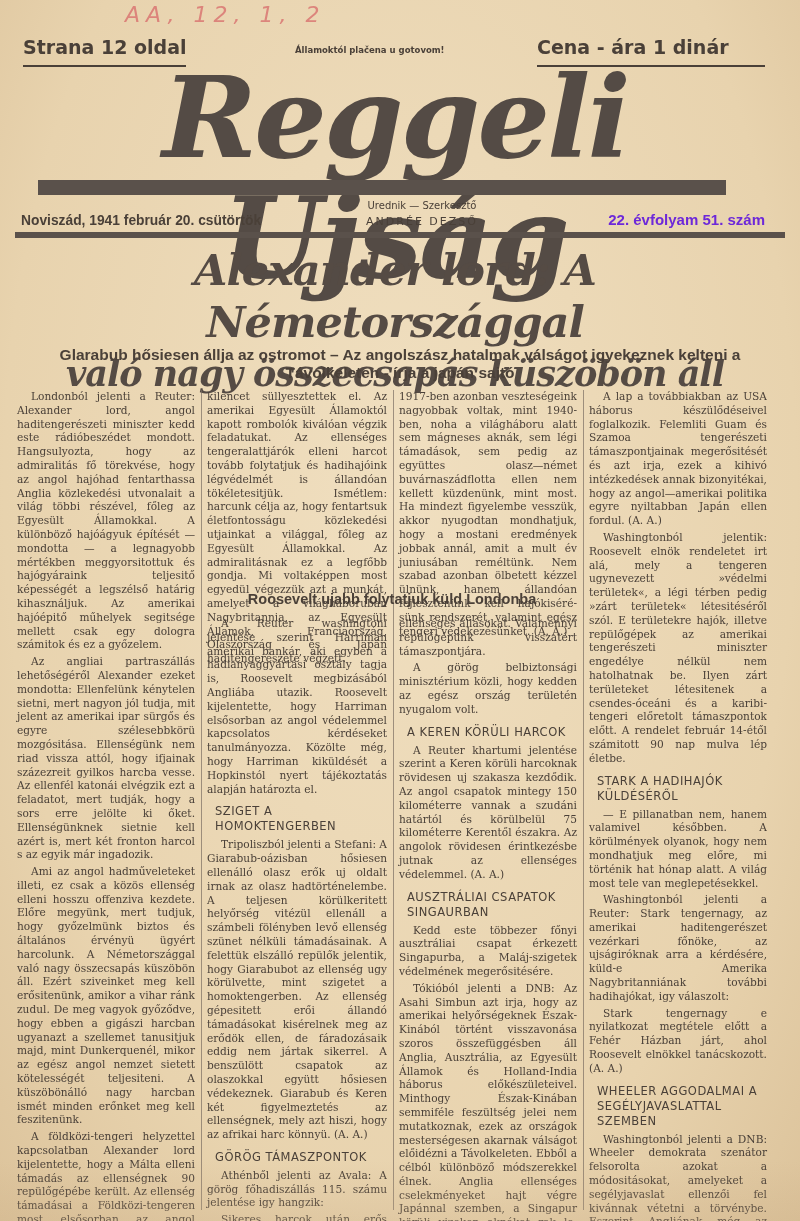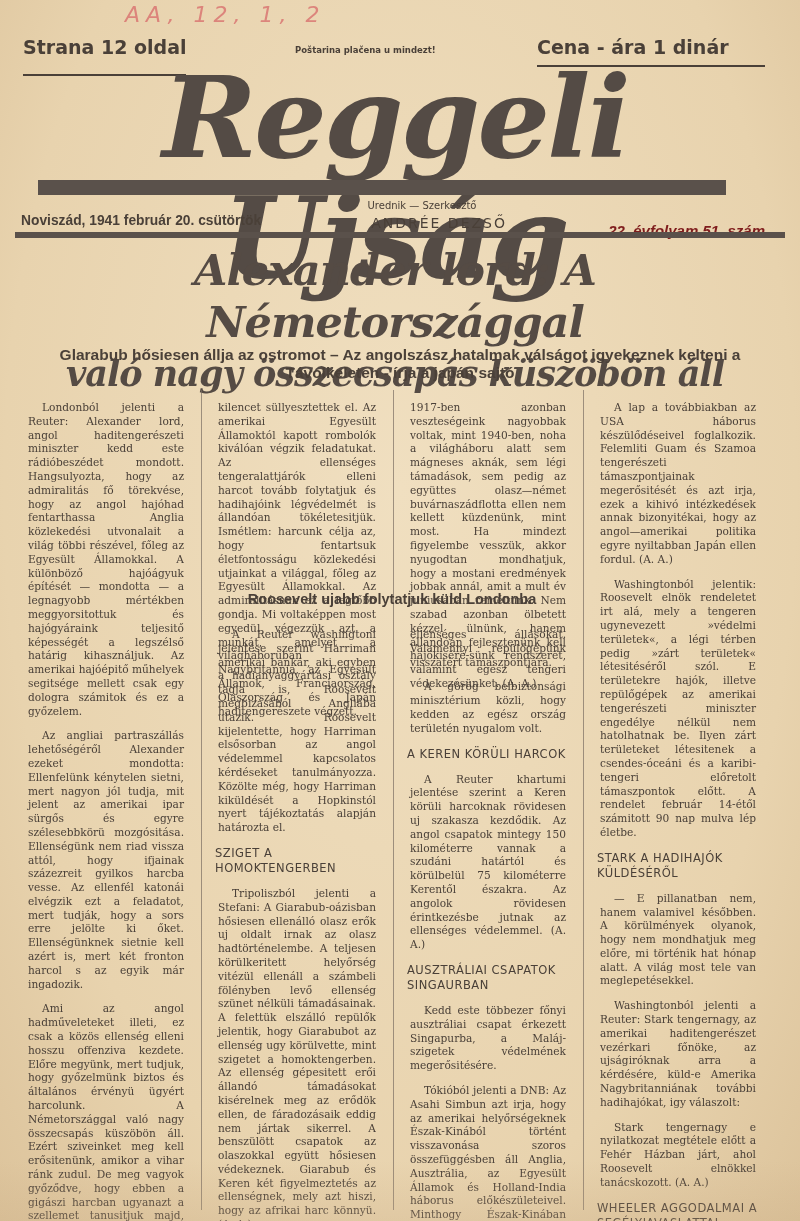--- a/index.html
+++ b/index.html
@@ -6,61 +6,61 @@
   body {
     width:800px; height:1221px; overflow:hidden;
     background:#ecd9b7;
     background-image: radial-gradient(ellipse at 50% 40%, #f0dfc0 0%, #e8d3ae 70%, #dcc39b 100%);
     color:#4a4038;
     font-family:"DejaVu Serif", serif;
     position:relative;
   }
   .pencil { position:absolute; left:125px; top:2px; color:#d86a6a; font-family:"DejaVu Sans", sans-serif; font-style:italic; font-size:22px; letter-spacing:6px; opacity:.75; }
   .topline { position:absolute; top:36px; left:15px; right:15px; height:26px; }
-  .topline .left { position:absolute; left:8px; top:0; font-family:"DejaVu Sans", sans-serif; font-weight:bold; font-size:19px; color:#4a4038; border-bottom:2px solid #4a4038; padding-bottom:16px; }
+  .topline .left { position:absolute; left:8px; top:0; font-family:"DejaVu Sans", sans-serif; font-weight:bold; font-size:19px; color:#4a4038; border-bottom:2px solid #4a4038; padding-bottom:7px; }
   .topline .mid { position:absolute; left:280px; top:9px; font-family:"DejaVu Sans", sans-serif; font-weight:bold; font-size:8.5px; color:#4a4038; }
   .topline .right { position:absolute; right:20px; top:0; font-family:"DejaVu Sans", sans-serif; font-weight:bold; font-size:19px; color:#4a4038; border-bottom:2px solid #4a4038; padding-bottom:7px; width:228px; }
   .masthead { position:absolute; top:58px; left:25px; width:740px; height:120px; text-align:center;
     font-family:"DejaVu Serif", serif; font-style:italic; font-weight:bold; font-size:112px; line-height:120px; color:#544b45; letter-spacing:-3px; transform:scaleX(1.02); }
   .bar1 { position:absolute; top:180px; left:38px; width:688px; height:15px; background:#5a514b; }
   .dateline { position:absolute; top:200px; left:15px; right:15px; height:34px; }
   .dateline .left { position:absolute; left:6px; top:11px; font-family:"Liberation Sans", sans-serif; font-weight:bold; font-size:15px; color:#4a4038; transform:scaleX(.92); transform-origin:left; }
   .dateline .mid { position:absolute; left:322px; top:0; text-align:center; width:170px; font-family:"DejaVu Sans", sans-serif; font-size:10px; color:#4a4038; }
-  .dateline .mid .ed { font-size:14px; letter-spacing:2px; margin-top:4px;text-align:right; }
-  .dateline .right { position:absolute; right:20px; top:22px; font-family:"Liberation Sans", sans-serif; font-weight:bold; font-size:15px; color:#7f1d1d;font-style:italic; }
+  .dateline .mid .ed { font-size:11px; letter-spacing:2px; margin-top:4px; }
+  .dateline .right { position:absolute; right:20px; top:11px; font-family:"Liberation Sans", sans-serif; font-weight:bold; font-size:15px; color:#6d28d9; }
   .bar2 { position:absolute; top:232px; left:15px; width:770px; height:6px; background:#5a514b; }
   .headline { position:absolute; top:244px; left:30px; width:730px; text-align:center;
     font-family:"DejaVu Serif", serif; font-style:italic; font-weight:bold; color:#554b44; line-height:52px; }
   .headline .l1 { font-size:43px; letter-spacing:-1px; }
   .headline .l2 { font-size:35px; letter-spacing:-1px; }
   .subhead { position:absolute; top:346px; left:25px; width:750px; text-align:center;
     font-family:"Liberation Sans", sans-serif; font-weight:bold; font-size:15.5px; line-height:18px; color:#4a4038; }
   .cols { position:absolute; top:390px; left:17px; width:770px; height:820px; }
   .col { position:absolute; top:0; font-family:"DejaVu Serif", serif; font-size:10.6px; line-height:13.8px; color:#4a4038; text-align:justify; hyphens:manual; }
-  .col p { margin:11px; text-indent:14px; }
+  .col p { margin:0; text-indent:14px; }
   .col p + p { margin-top:3px; }
   .c1 { left:0; width:178px; }
   .c2 { left:190px; width:180px; }
   .c3 { left:382px; width:178px; }
   .c4 { left:572px; width:178px; }
   .rule { position:absolute; top:0; width:1px; background:#7a6e62; opacity:.7; }
   .sec { font-family:"DejaVu Sans", sans-serif; font-size:11.5px; letter-spacing:.5px; margin:8px 0 4px 8px; line-height:15px; text-indent:0; text-align:left; }
   .roosevelt { position:absolute; top:201px; left:190px; width:370px; text-align:center; font-family:"Liberation Sans", sans-serif; font-weight:bold; font-size:14.5px; color:#4a4038; }
   .sub2a { position:absolute; top:227px; left:190px; width:180px; }
   .sub2b { position:absolute; top:227px; left:382px; width:178px; }
   .fade { position:absolute; left:0; right:0; bottom:0; height:60px; background:linear-gradient(transparent, rgba(200,170,130,.25)); }
 </style>
 </head>
 <body>
 
 <div class="pencil">AA, 12, 1, 2</div>
 
 <div class="topline">
   <div class="left">Strana 12 oldal</div>
-  <div class="mid">Poštarina plačena u mindezt!</div>
+  <div class="mid">Államoktól plačena u gotovom!</div>
   <div class="right">Cena - ára 1 dinár</div>
 </div>
 
 <div class="masthead">Reggeli Ujság</div>
 <div class="bar1"></div>
 
 <div class="dateline">
   <div class="left">Noviszád, 1941 február 20. csütörtök</div>
   <div class="mid">
     <div>Urednik — Szerkesztő</div>

